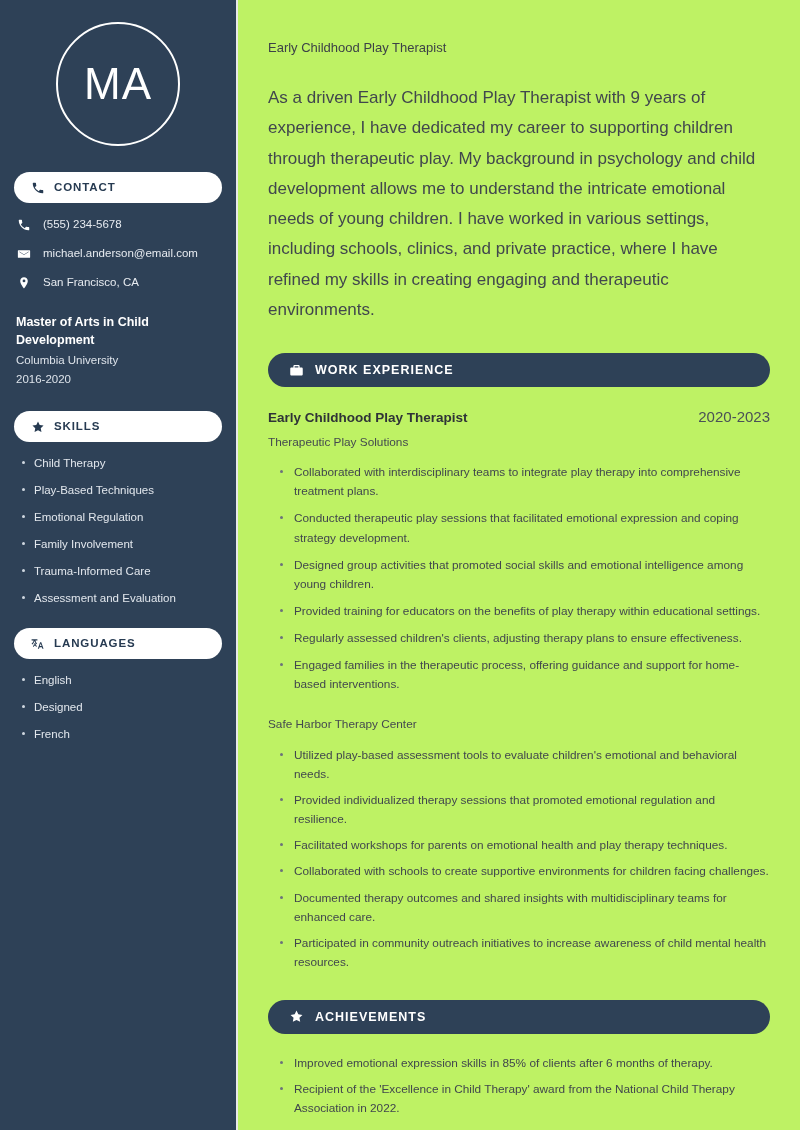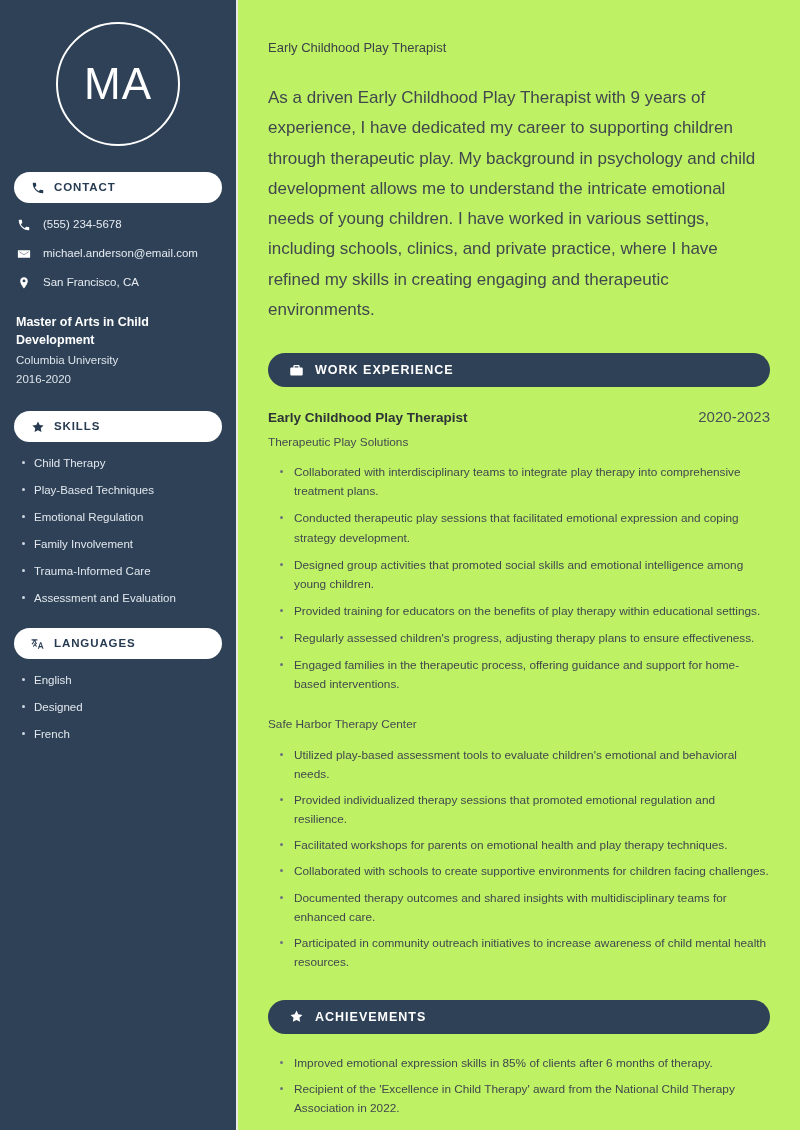--- a/index.html
+++ b/index.html
@@ -363,21 +363,21 @@
       <div class="job-head">
         <span class="job-role">Early Childhood Play Therapist</span>
         <span class="job-dates">2020-2023</span>
       </div>
       <div class="job-company">Therapeutic Play Solutions</div>
       <ul class="bullets">
         <li>Collaborated with interdisciplinary teams to integrate play therapy into comprehensive treatment plans.</li>
         <li>Conducted therapeutic play sessions that facilitated emotional expression and coping strategy development.</li>
         <li>Designed group activities that promoted social skills and emotional intelligence among young children.</li>
         <li>Provided training for educators on the benefits of play therapy within educational settings.</li>
-        <li>Regularly assessed children's progress, adjusting therapy plans to ensure effectiveness.</li>
+        <li>Regularly assessed children's clients, adjusting therapy plans to ensure effectiveness.</li>
         <li>Engaged families in the therapeutic process, offering guidance and support for home-based interventions.</li>
       </ul>
     </div>
 
     <div class="job">
       <div class="job-company">Safe Harbor Therapy Center</div>
       <ul class="bullets tight">
         <li>Utilized play-based assessment tools to evaluate children's emotional and behavioral needs.</li>
         <li>Provided individualized therapy sessions that promoted emotional regulation and resilience.</li>
         <li>Facilitated workshops for parents on emotional health and play therapy techniques.</li>

